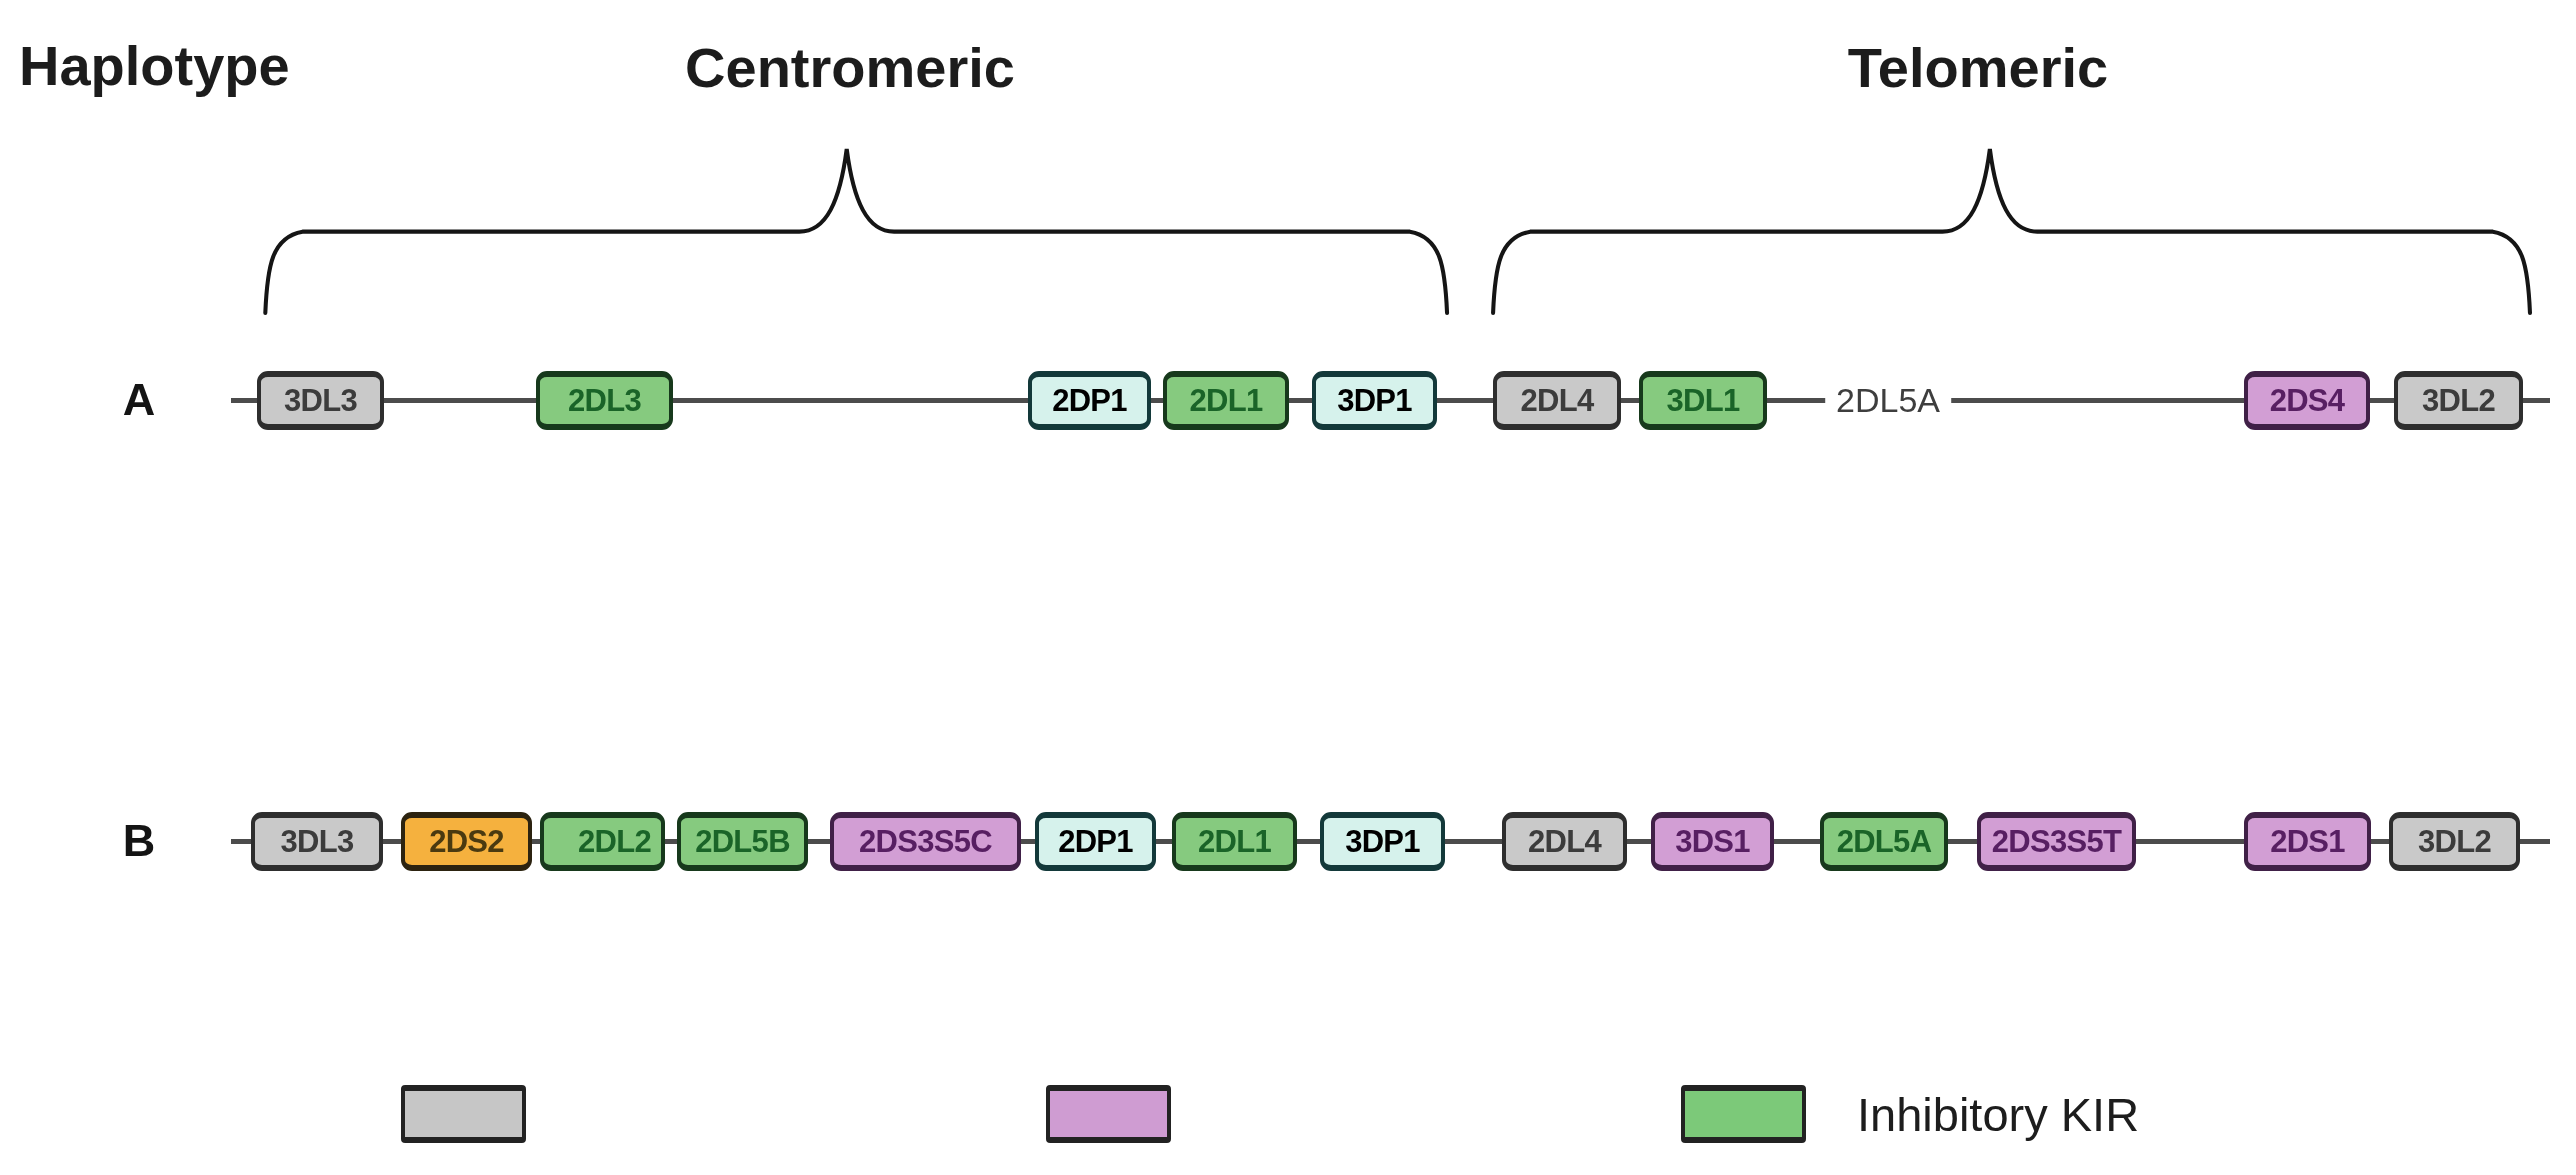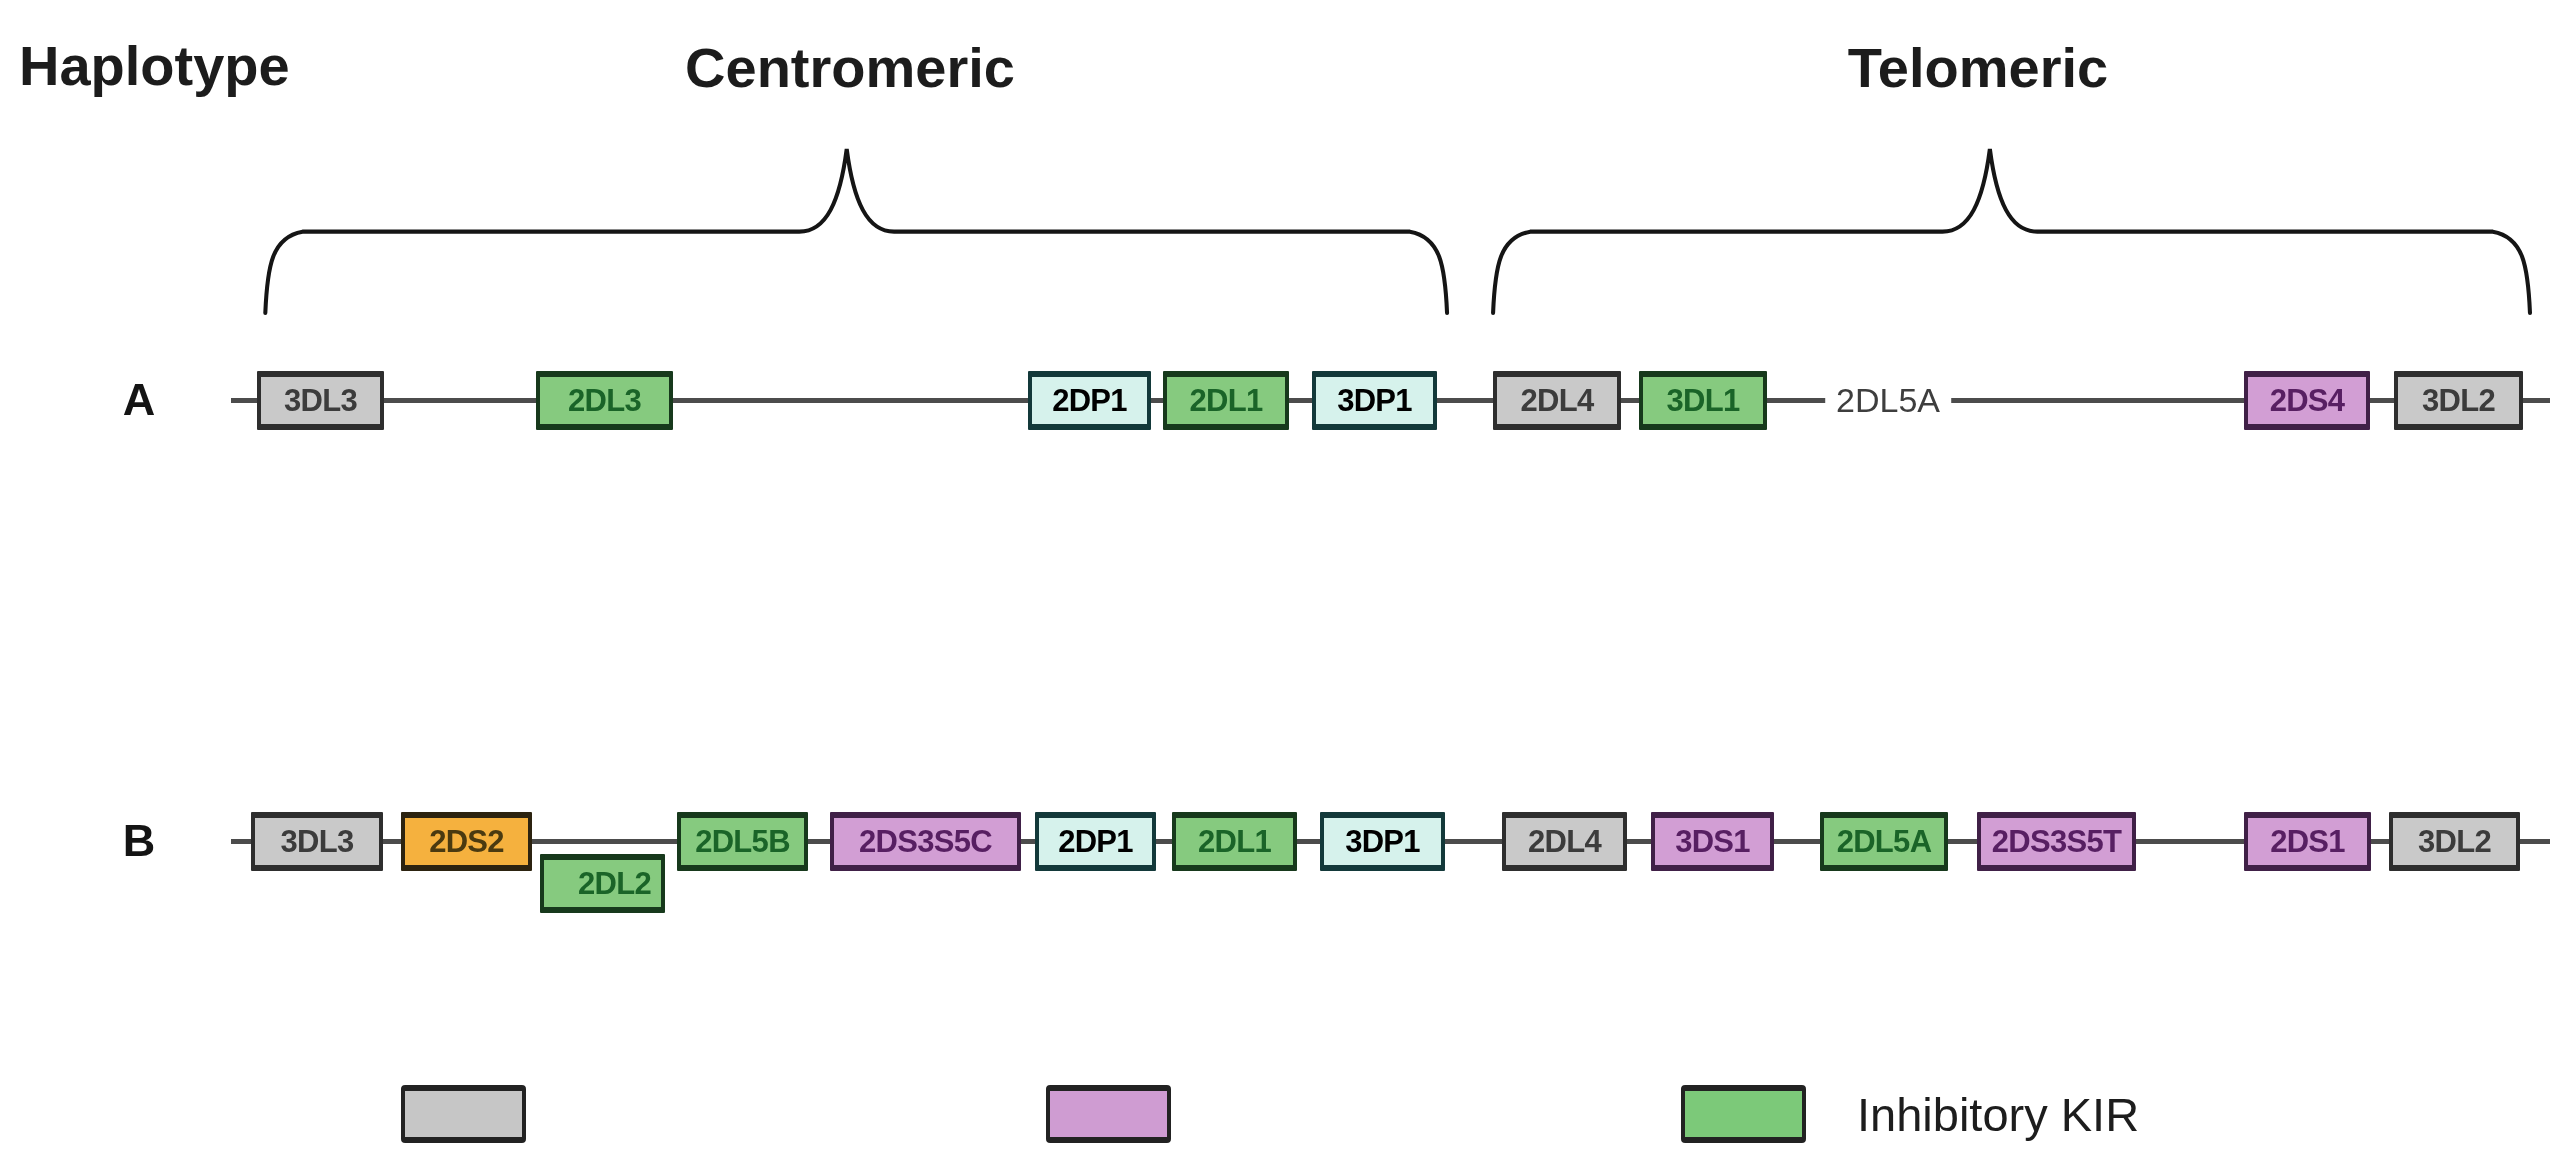--- a/index.html
+++ b/index.html
@@ -37,21 +37,21 @@
   .gene-box{
     position:absolute;
     height:59px;
     box-sizing:border-box;
     display:flex;
     align-items:center;
     justify-content:center;
     border:4.1px solid #222;
     border-top-width:6.1px;
     border-bottom-width:6.1px;
-    border-radius:1px;
+    border-radius:11px;
     font-weight:700;
     font-size:31px;
     letter-spacing:-0.7px;
     white-space:nowrap;
     z-index:2;
   }
   .c-framework{background:#c9c9c9;border-color:#2e2e2e;color:#3c3c3c;}
   .c-inhibitory{background:#86ca7f;border-color:#17391c;color:#1a6428;}
   .c-pseudogene{background:#d6f2ec;border-color:#13393a;color:#000000;}
   .c-activating{background:#d29ed4;border-color:#402047;color:#571f62;}
@@ -117,21 +117,21 @@
       <div class="gene-box c-pseudogene" style="left: 1312px; width: 125px; top: 371px;">3DP1</div>
       <div class="gene-box c-framework" style="left: 1493px; width: 128px; top: 371px;">2DL4</div>
       <div class="gene-box c-inhibitory" style="left: 1639px; width: 128px; top: 371px;">3DL1</div>
       <div class="gene-text" style="left: 1888px; top: 400px;">2DL5A</div>
       <div class="gene-box c-activating" style="left: 2244px; width: 126px; top: 371px;">2DS4</div>
       <div class="gene-box c-framework" style="left: 2394px; width: 129px; top: 371px;">3DL2</div>
       <div class="hap-label" style="left: 139px; top: 841px;">B</div>
       <div class="row-line" style="left: 231px; width: 2319px; top: 839px;"></div>
       <div class="gene-box c-framework" style="left: 251px; width: 132px; top: 812px;">3DL3</div>
       <div class="gene-box c-orange" style="left: 401px; width: 131px; top: 812px;">2DS2</div>
-      <div class="gene-box c-inhibitory" style="left: 540px; width: 125px; top: 854px; padding-left: 24px;">2DL2</div>
+      <div class="gene-box c-inhibitory" style="left: 540px; width: 125px; top: 812px; padding-left: 24px;">2DL2</div>
       <div class="gene-box c-inhibitory" style="left: 677px; width: 131px; top: 812px;">2DL5B</div>
       <div class="gene-box c-activating" style="left: 830px; width: 191px; top: 812px; text-align: right;">2DS3S5C</div>
       <div class="gene-box c-pseudogene" style="left: 1035px; width: 121px; top: 812px;">2DP1</div>
       <div class="gene-box c-inhibitory" style="left: 1172px; width: 125px; top: 812px;">2DL1</div>
       <div class="gene-box c-pseudogene" style="left: 1320px; width: 125px; top: 812px;">3DP1</div>
       <div class="gene-box c-framework" style="left: 1502px; width: 125px; top: 812px;">2DL4</div>
       <div class="gene-box c-activating" style="left: 1651px; width: 123px; top: 812px;">3DS1</div>
       <div class="gene-box c-inhibitory" style="left: 1820px; width: 128px; top: 812px;">2DL5A</div>
       <div class="gene-box c-activating" style="left: 1977px; width: 159px; top: 812px;">2DS3S5T</div>
       <div class="gene-box c-activating" style="left: 2244px; width: 127px; top: 812px;">2DS1</div>

